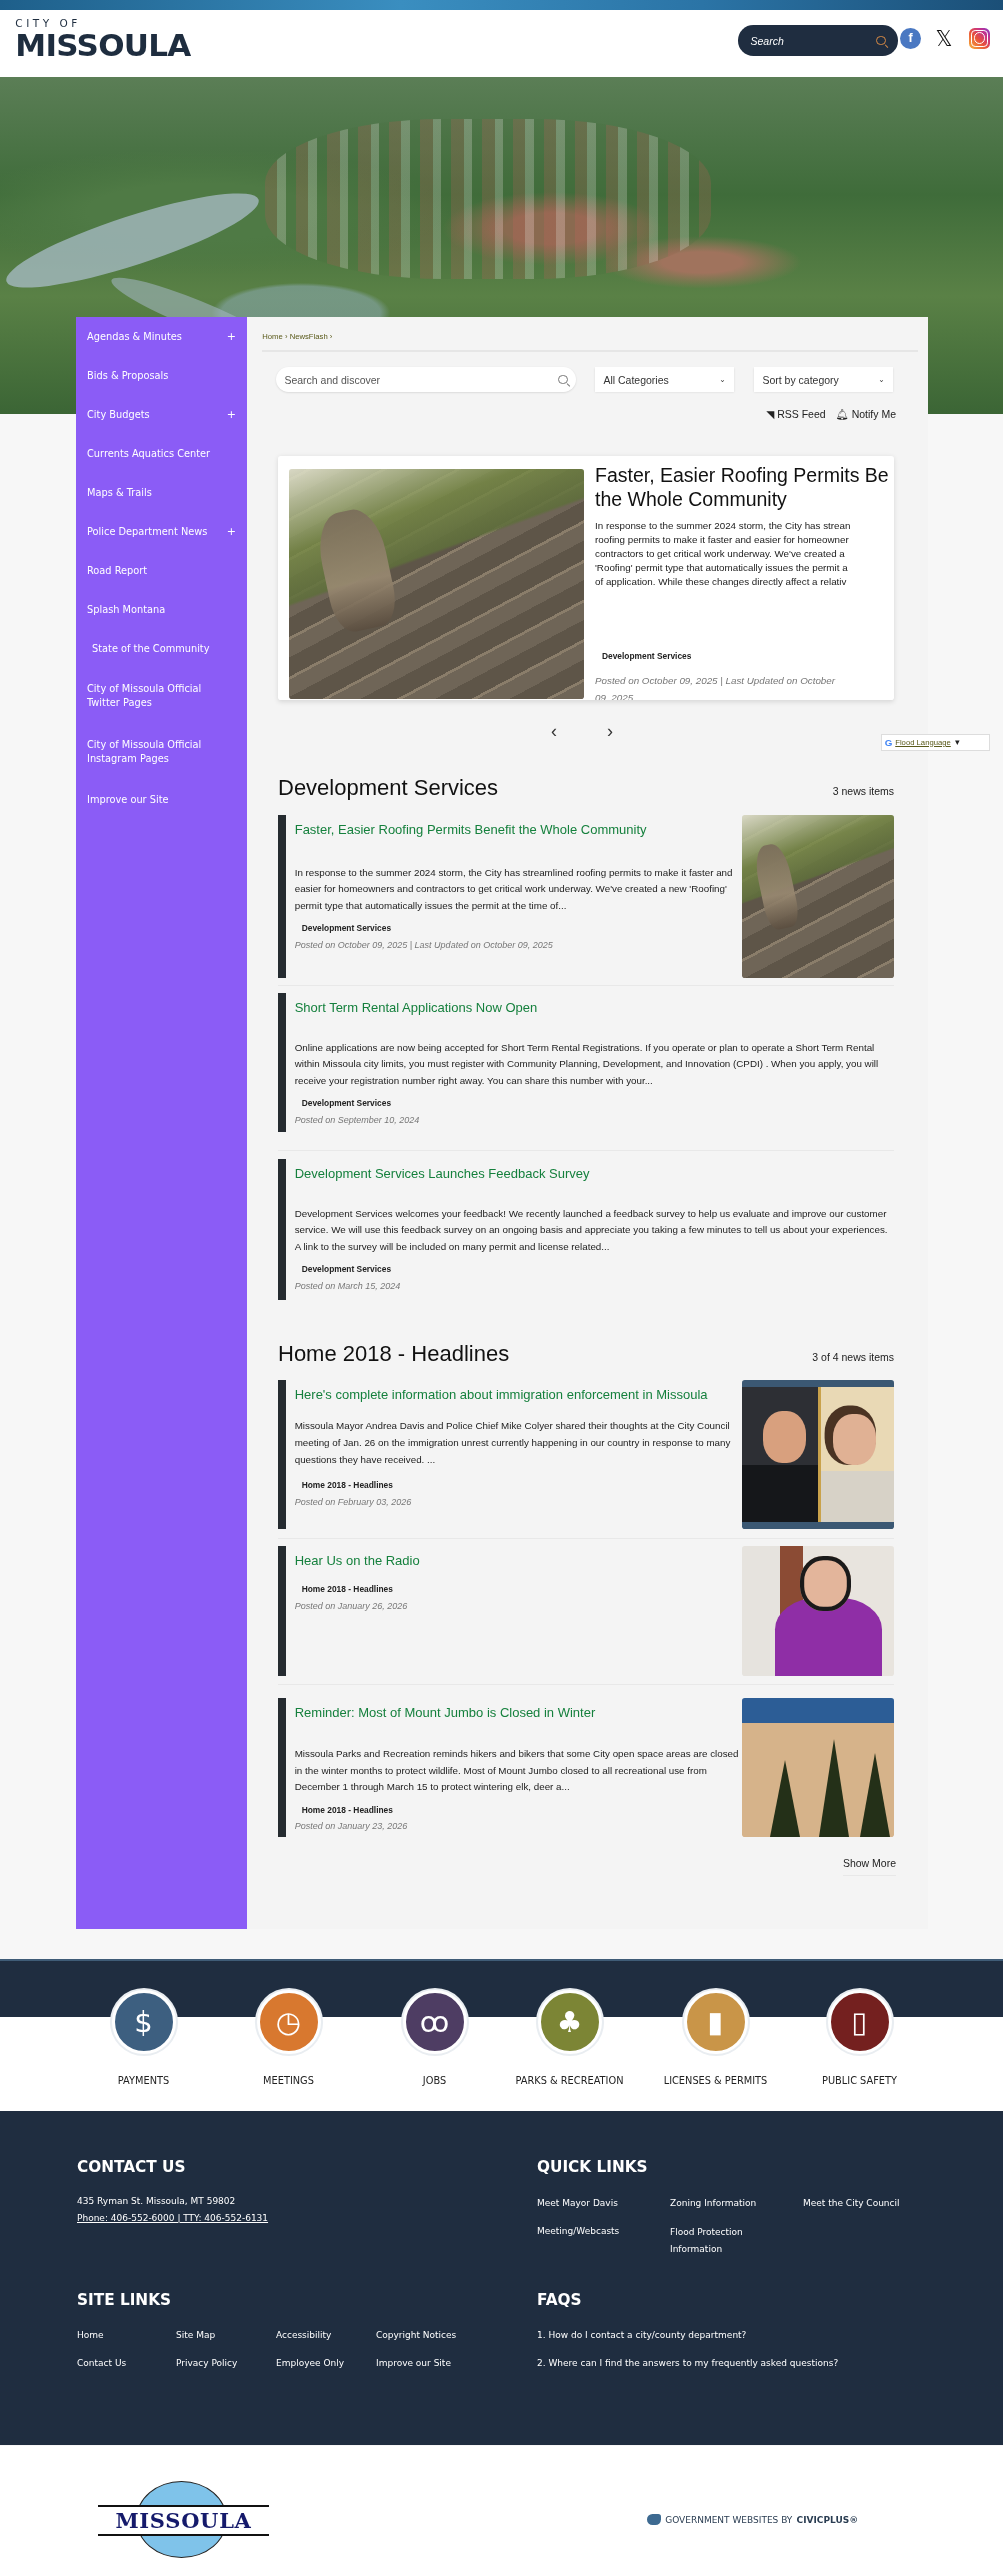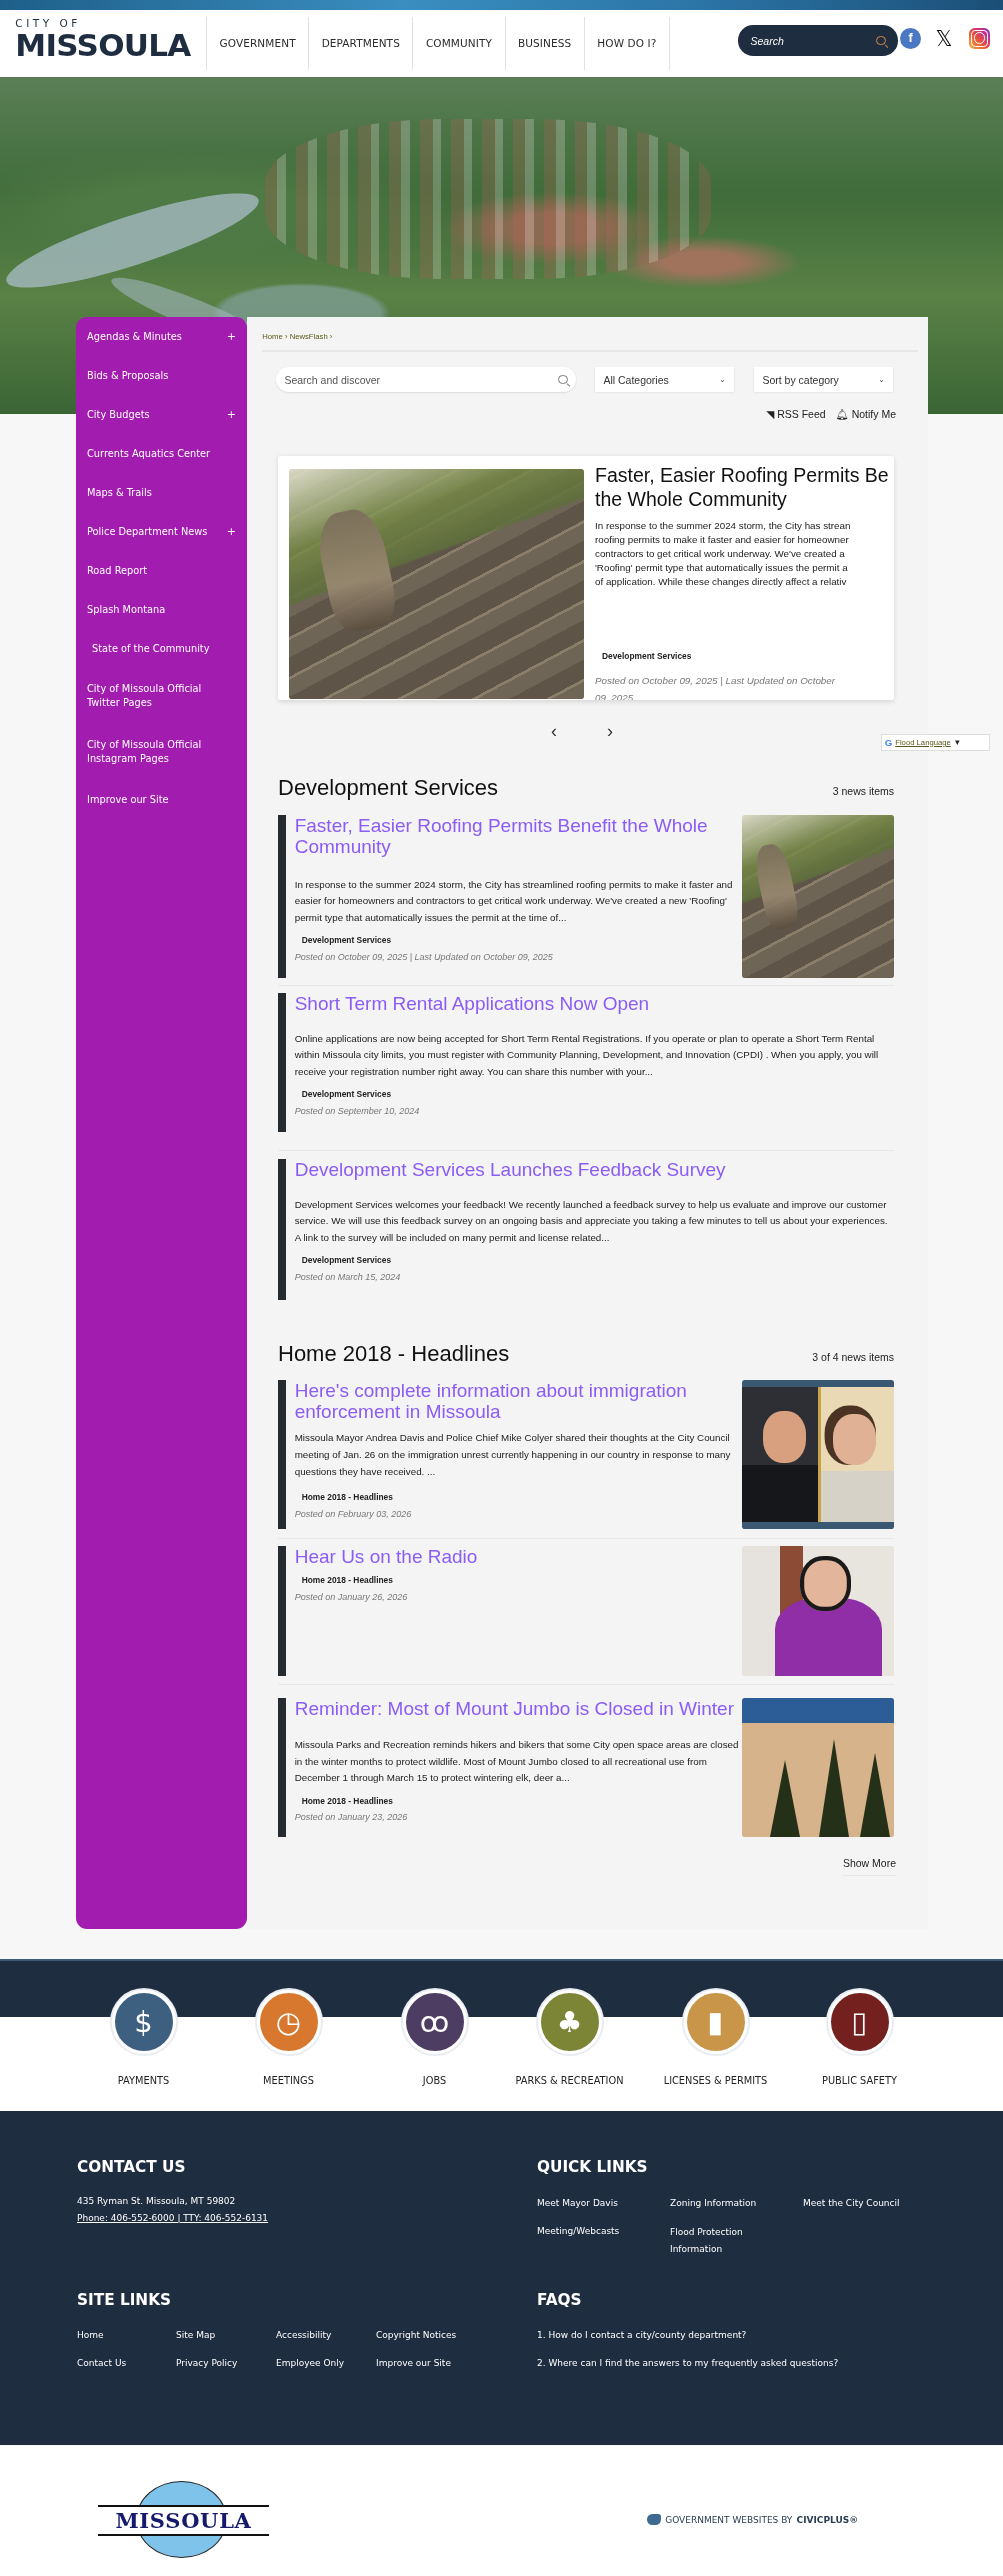--- a/index.html
+++ b/index.html
@@ -34,21 +34,21 @@
       radial-gradient(ellipse at 30% 70%, rgba(140,170,180,.55) 0 8%, transparent 9%),
       radial-gradient(ellipse at 55% 45%, #9b6a55 0 6%, transparent 14%),
       radial-gradient(ellipse at 70% 55%, #a0735d 0 4%, transparent 10%),
       radial-gradient(ellipse at 20% 40%, #4f7a45 0 10%, transparent 22%),
       linear-gradient(180deg,#5b7e56 0%,#3f6c3a 35%,#5a8146 65%,#3b6535 100%); }
   .hero .river { position:absolute; left: 0; top: 139px; width: 265px; height: 49px; background: rgba(170,190,200,.75); border-radius: 50%; transform: rotate(-18deg); }
   .hero .river2 { position:absolute; left: 105px; top: 223px; width: 181px; height: 28px; background: rgba(160,180,190,.6); border-radius: 50%; transform: rotate(22deg); }
   .hero .town { position:absolute; left: 265px; top: 42px; width: 446px; height: 160px; background: repeating-linear-gradient(90deg, rgba(150,100,80,.35) 0 12.5px, rgba(210,210,200,.3) 12.5px 21px, rgba(70,110,60,.2) 21px 31px); border-radius: 40%; filter: blur(0.7px); }
 
   
-  .sidebar { position: absolute; left: 76px; top: 317px; width: 171px; height: 1612px; background: #a21caf; border-radius: 11px; }
+  .sidebar { position: absolute; left: 76px; top: 317px; width: 171px; height: 1612px; background: #8b5cf6; }
   .side-item { position: relative; padding: 0 15.3px 0 11px; display: flex; align-items: center; color: #fff; font-family: "DejaVu Sans", sans-serif; font-size: 9.8px; line-height: 14px; }
   .side-item .plus { position: absolute; right: 11px; font-size: 11px; }
   .content { position: absolute; left: 247px; top: 317px; width: 681px; height: 1612px; background: #f4f4f4; }
   .breadcrumb { position: absolute; left: 15.3px; top: 15.3px; font-size: 7.7px; color: #5a5a1a; }
   .bc-sep { height: 2.1px; background: #e6e6e6; position: absolute; left: 15.3px; right: 9.8px; top: 33px; }
   .f-search { position: absolute; left: 29px; top: 50px; width: 300px; height: 25px; background: #fff; border-radius: 12.5px; box-shadow: 0 0.7px 2.1px rgba(0,0,0,.12); display: flex; align-items: center; padding: 0 8.4px; font-size: 10.5px; color: #555; }
   .f-search .ph { flex: 1; }
   .f-search .mag { width: 9.8px; height: 9.8px; border: 1px solid #777; border-radius: 50%; position: relative; }
   .f-search .mag::after { content:""; position:absolute; width: 1px; height: 4.2px; background:#777; right:-2.1px; bottom:-3.5px; transform: rotate(-45deg); }
   .f-select { position: absolute; top: 50px; height: 25px; background: #fff; box-shadow: 0 0.7px 2.1px rgba(0,0,0,.12); display: flex; align-items: center; padding: 0 8.4px; font-size: 10.5px; color: #333; }
@@ -72,21 +72,21 @@
   .sel-lang .g { color: #4285f4; font-weight: bold; font-size: 9.8px; }
   .sel-lang .lbl { color: #5a5a1a; text-decoration: underline; }
 
   .sec-head { position: absolute; left: 31px; width: 616px; display: flex; justify-content: space-between; align-items: baseline; }
   .sec-title { font-size: 22px; color: #111; }
   .sec-count { font-size: 10.5px; color: #222; }
   .item { position: absolute; left: 31px; width: 616px; }
   .item .bar { position: absolute; left: 0; top: 0; bottom: 0; width: 8.4px; background: #252b30; }
   .item .txt { position: absolute; left: 16.7px; top: 0; width: 446px; }
   .item .txt.wide { width: 599px; }
-  .item-title { font-size: 19px; line-height: 21px; color: #8b5cf6; }
+  .item-title { font-size: 13px; line-height: 30px; color: #15803d; }
   .item-body { font-size: 9.8px; line-height: 16.7px; color: #222; }
   .item-body a { color: #1a5fc7; }
   .item-img { position: absolute; right: 0; top: 0; width: 152px; border-radius: 2.8px; overflow: hidden; }
   .divider { position: absolute; left: 31px; width: 616px; height: 1.4px; background: #e8e8e8; }
   .portraits { background: linear-gradient(90deg,#2d2f34 0 50%, #c9a24b 50% 52%, #e9d9b5 52% 100%); border-top: 7px solid #3b5873; border-bottom: 7px solid #3b5873; }
   .portraits .face1 { position:absolute; left: 14%; top: 18%; width: 28%; height: 38%; background: #d8a07e; border-radius: 45%; }
   .portraits .face2 { position:absolute; left: 60%; top: 20%; width: 28%; height: 38%; background: #e0b194; border-radius: 45%; box-shadow: -4.2px -4.2px 0 4.2px #4a3323; }
   .portraits .body1 { position:absolute; left: 0; top: 58%; width: 50%; height: 42%; background: #15171a; }
   .portraits .body2 { position:absolute; left: 52%; top: 62%; width: 48%; height: 38%; background: #d7d2c7; }
   .radio { background: linear-gradient(90deg,#e6e3de 0 25%, #8b4b34 25% 40%, #e8e4de 40% 100%); }
@@ -118,27 +118,20 @@
 </head>
 <body>
 
 <div class="topstrip"></div>
 
 <header class="header">
   <div class="logo">
     <div class="logo-small">CITY OF</div>
     <div class="logo-big">MISSOULA</div>
   </div>
-  <nav class="nav">
-    <div class="nav-item">GOVERNMENT</div>
-    <div class="nav-item">DEPARTMENTS</div>
-    <div class="nav-item">COMMUNITY</div>
-    <div class="nav-item">BUSINESS</div>
-    <div class="nav-item">HOW DO I?</div>
-  </nav>
   <div class="hsearch">
     <span class="ph">Search</span>
     <span class="mag"></span>
   </div>
   <div class="social fb">f</div>
   <div class="social xx">𝕏</div>
   <div class="social ig"></div>
 </header>
 
 <div class="hero">

